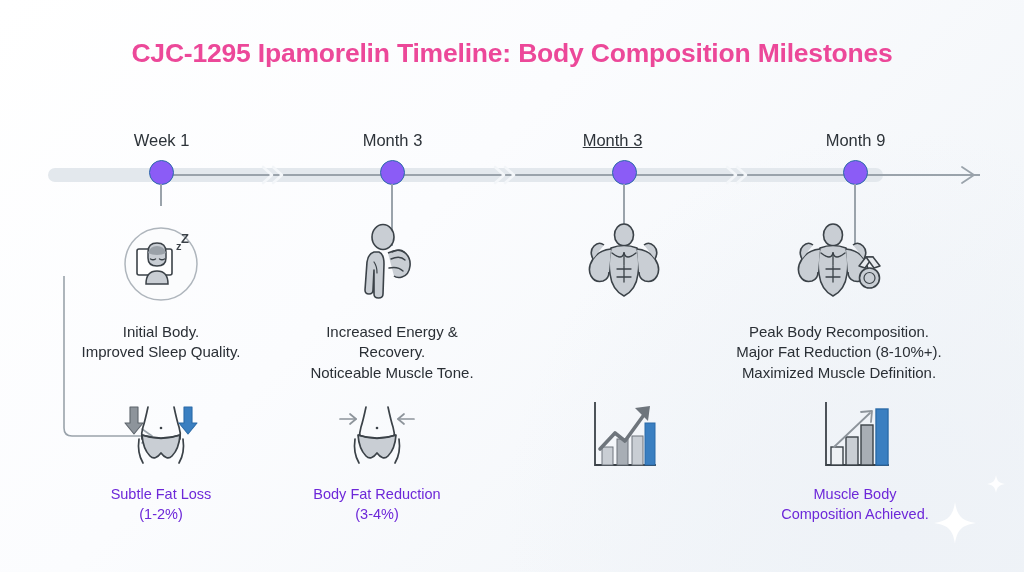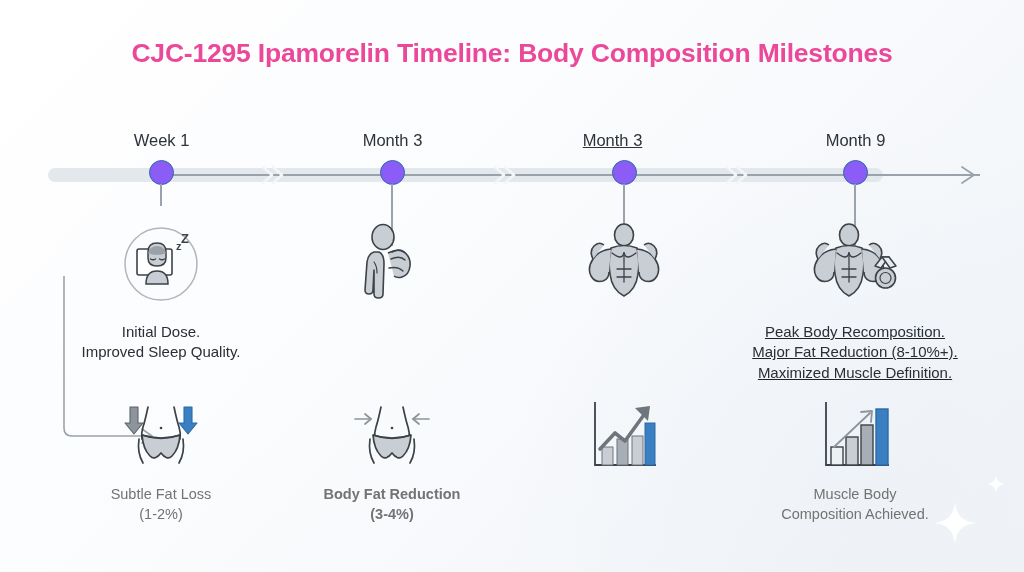--- a/index.html
+++ b/index.html
@@ -56,21 +56,21 @@
   .caption {
     margin-top:16px; font-size:15px; line-height:1.35; color:#2a2f35;
     white-space:pre-line;
   }
 
   
   .bcol { position:absolute; top:395px; width:230px; text-align:center; }
   .bicon-slot { height:78px; display:flex; align-items:flex-end; justify-content:center; }
   .bicon-slot svg { display:block; }
   .bcaption {
-    margin-top:12px; font-size:14.5px; line-height:1.35; color:#737373;
+    margin-top:12px; font-size:14.5px; line-height:1.35; color:#6d28d9;
     white-space:pre-line;
   }
 
   
   .elbow { position:absolute; left:58px; top:276px; }
 </style>
 </head>
 <body>
 
 <div class="sparkle" style="left:932px; top:500px;">
@@ -143,36 +143,39 @@
       <rect x="18" y="27" width="35" height="26" rx="2" fill="#ffffff" stroke="#3b4248" stroke-width="1.6"></rect>
       <path d="M29 30 q0 -9 9 -9 q9 0 9 9 v6 q0 8 -9 8 q-9 0 -9 -8 z" fill="#c9ced4" stroke="#3b4248" stroke-width="1.5"></path>
       <path d="M29 31 q2 -7 9 -7 q7 0 9 7 q-4 2 -9 2 q-5 0 -9 -2 z" fill="#9aa1a8"></path>
       <path d="M31.5 37 q2.5 1.6 5 0" fill="none" stroke="#3b4248" stroke-width="1.4" stroke-linecap="round"></path>
       <path d="M40.5 37 q2.5 1.6 5 0" fill="none" stroke="#3b4248" stroke-width="1.4" stroke-linecap="round"></path>
       <path d="M27 62 q0 -13 11 -13 q11 0 11 13 z" fill="#c9ced4" stroke="#3b4248" stroke-width="1.5"></path>
       <text x="57" y="28" font-family="Liberation Sans, sans-serif" font-size="11" font-weight="bold" fill="#3b4248">z</text>
       <text x="62" y="21" font-family="Liberation Sans, sans-serif" font-size="13" font-weight="bold" fill="#3b4248">Z</text>
     </svg>
   </div>
-  <div class="caption">Initial Dose.
+  <div class="caption">Initial Body.
 Improved Sleep Quality.</div>
 </div>
 
 <div class="col" style="left:277px;">
   <div class="icon-slot">
     <svg width="84" height="84" viewBox="0 0 84 84">
       <ellipse cx="33" cy="15" rx="11" ry="12.5" fill="#c9ced4" stroke="#3b4248" stroke-width="1.6"></ellipse>
       <path d="M24 30 q-6 2 -7 10 l-2 28 q0 4 4 4 q4 0 4 -4 l1 -20 l0 24 q0 4 4.5 4 q4.5 0 4.5 -4 l1 -30 q0 -10 -5 -12 z" fill="#c9ced4" stroke="#3b4248" stroke-width="1.6" stroke-linejoin="round"></path>
       <path d="M38 31 q10 -5 16 -1 q7 5 6 14 q-1 9 -8 11 q-5 1.5 -8 -1" fill="#c9ced4" stroke="#3b4248" stroke-width="1.6" stroke-linejoin="round"></path>
       <path d="M42 30 q8 -4 12 0" fill="none" stroke="#3b4248" stroke-width="1.4" stroke-linecap="round"></path>
       <path d="M41 37 q9 -4 14 1" fill="none" stroke="#3b4248" stroke-width="1.4" stroke-linecap="round"></path>
       <path d="M39 46 q9 -2 14 3" fill="none" stroke="#3b4248" stroke-width="1.4" stroke-linecap="round"></path>
       <path d="M24 40 q3 4 3 11" fill="none" stroke="#3b4248" stroke-width="1.2" stroke-linecap="round"></path>
     </svg>
   </div>
+  <div class="caption">Increased Energy &amp;
+Recovery.
+Noticeable Muscle Tone.</div>
 </div>
 
 <div class="col" style="left:509px;">
   <div class="icon-slot">
     <svg width="92" height="84" viewBox="0 0 92 84">
       <ellipse cx="46" cy="13" rx="9.5" ry="11" fill="#c9ced4" stroke="#3b4248" stroke-width="1.6"></ellipse>
 
       <path d="M33 26 q13 -5 26 0 q3 14 1 26 q-2 16 -14 22 q-12 -6 -14 -22 q-2 -12 1 -26 z" fill="#c9ced4" stroke="#3b4248" stroke-width="1.6" stroke-linejoin="round"></path>
 
       <path d="M33 27 q-12 1 -18 10 q-6 9 -2 17 q4 7 12 5 q6 -2 6 -9" fill="#c9ced4" stroke="#3b4248" stroke-width="1.6" stroke-linejoin="round"></path>
@@ -183,21 +186,21 @@
 
       <path d="M34 31 q10 8 12 0" fill="none" stroke="#3b4248" stroke-width="1.4" stroke-linecap="round"></path>
       <path d="M58 31 q-10 8 -12 0" fill="none" stroke="#3b4248" stroke-width="1.4" stroke-linecap="round"></path>
       <path d="M46 31 v12" fill="none" stroke="#3b4248" stroke-width="1.3" stroke-linecap="round"></path>
 
       <path d="M39 47 h14 M39 55 h14 M46 44 v16" fill="none" stroke="#3b4248" stroke-width="1.3" stroke-linecap="round"></path>
     </svg>
   </div>
 </div>
 
-<div class="col" style="left:740px;text-decoration:underline;">
+<div class="col" style="left:724px;">
   <div class="icon-slot">
     <svg width="104" height="84" viewBox="0 0 104 84">
       <ellipse cx="46" cy="13" rx="9.5" ry="11" fill="#c9ced4" stroke="#3b4248" stroke-width="1.6"></ellipse>
       <path d="M33 26 q13 -5 26 0 q3 14 1 26 q-2 16 -14 22 q-12 -6 -14 -22 q-2 -12 1 -26 z" fill="#c9ced4" stroke="#3b4248" stroke-width="1.6" stroke-linejoin="round"></path>
       <path d="M33 27 q-12 1 -18 10 q-6 9 -2 17 q4 7 12 5 q6 -2 6 -9" fill="#c9ced4" stroke="#3b4248" stroke-width="1.6" stroke-linejoin="round"></path>
       <path d="M15 37 q-4 -8 1 -13 q5 -5 10 -1" fill="#c9ced4" stroke="#3b4248" stroke-width="1.6" stroke-linejoin="round"></path>
       <path d="M59 27 q12 1 18 10 q6 9 2 17 q-4 7 -12 5 q-6 -2 -6 -9" fill="#c9ced4" stroke="#3b4248" stroke-width="1.6" stroke-linejoin="round"></path>
       <path d="M77 37 q4 -8 -1 -13 q-5 -5 -10 -1" fill="#c9ced4" stroke="#3b4248" stroke-width="1.6" stroke-linejoin="round"></path>
       <path d="M34 31 q10 8 12 0" fill="none" stroke="#3b4248" stroke-width="1.4" stroke-linecap="round"></path>
       <path d="M58 31 q-10 8 -12 0" fill="none" stroke="#3b4248" stroke-width="1.4" stroke-linecap="round"></path>
@@ -237,21 +240,21 @@
 
       <path d="M15 6 h8 v16 h5 l-9 11 l-9 -11 h5 z" fill="#8d949b" stroke="#5d646b" stroke-width="1.1" stroke-linejoin="round"></path>
 
       <path d="M69 6 h8 v16 h5 l-9 11 l-9 -11 h5 z" fill="#3a7fc1" stroke="#2b6ba8" stroke-width="1.1" stroke-linejoin="round"></path>
     </svg>
   </div>
   <div class="bcaption">Subtle Fat Loss
 (1-2%)</div>
 </div>
 
-<div class="bcol" style="left:277px;font-weight:bold;">
+<div class="bcol" style="left:262px;">
   <div class="bicon-slot">
     <svg width="92" height="72" viewBox="0 0 92 72">
       <path d="M35 6 q-3 14 -5 20 q-2 6 -1 12" fill="none" stroke="#3b4248" stroke-width="1.7" stroke-linecap="round"></path>
       <path d="M57 6 q3 14 5 20 q2 6 1 12" fill="none" stroke="#3b4248" stroke-width="1.7" stroke-linecap="round"></path>
       <path d="M27 34 q19 6 38 0 q-1 14 -8 21 q-5 5 -11 -3 q-6 8 -11 3 q-7 -7 -8 -21 z" fill="#c9ced4" stroke="#3b4248" stroke-width="1.7" stroke-linejoin="round"></path>
       <path d="M27 34 q19 7 38 0" fill="none" stroke="#3b4248" stroke-width="1.5"></path>
       <path d="M24 38 q-2 14 4 24" fill="none" stroke="#3b4248" stroke-width="1.7" stroke-linecap="round"></path>
       <path d="M68 38 q2 14 -4 24" fill="none" stroke="#3b4248" stroke-width="1.7" stroke-linecap="round"></path>
       <circle cx="46" cy="27" r="1.3" fill="#3b4248"></circle>
 

